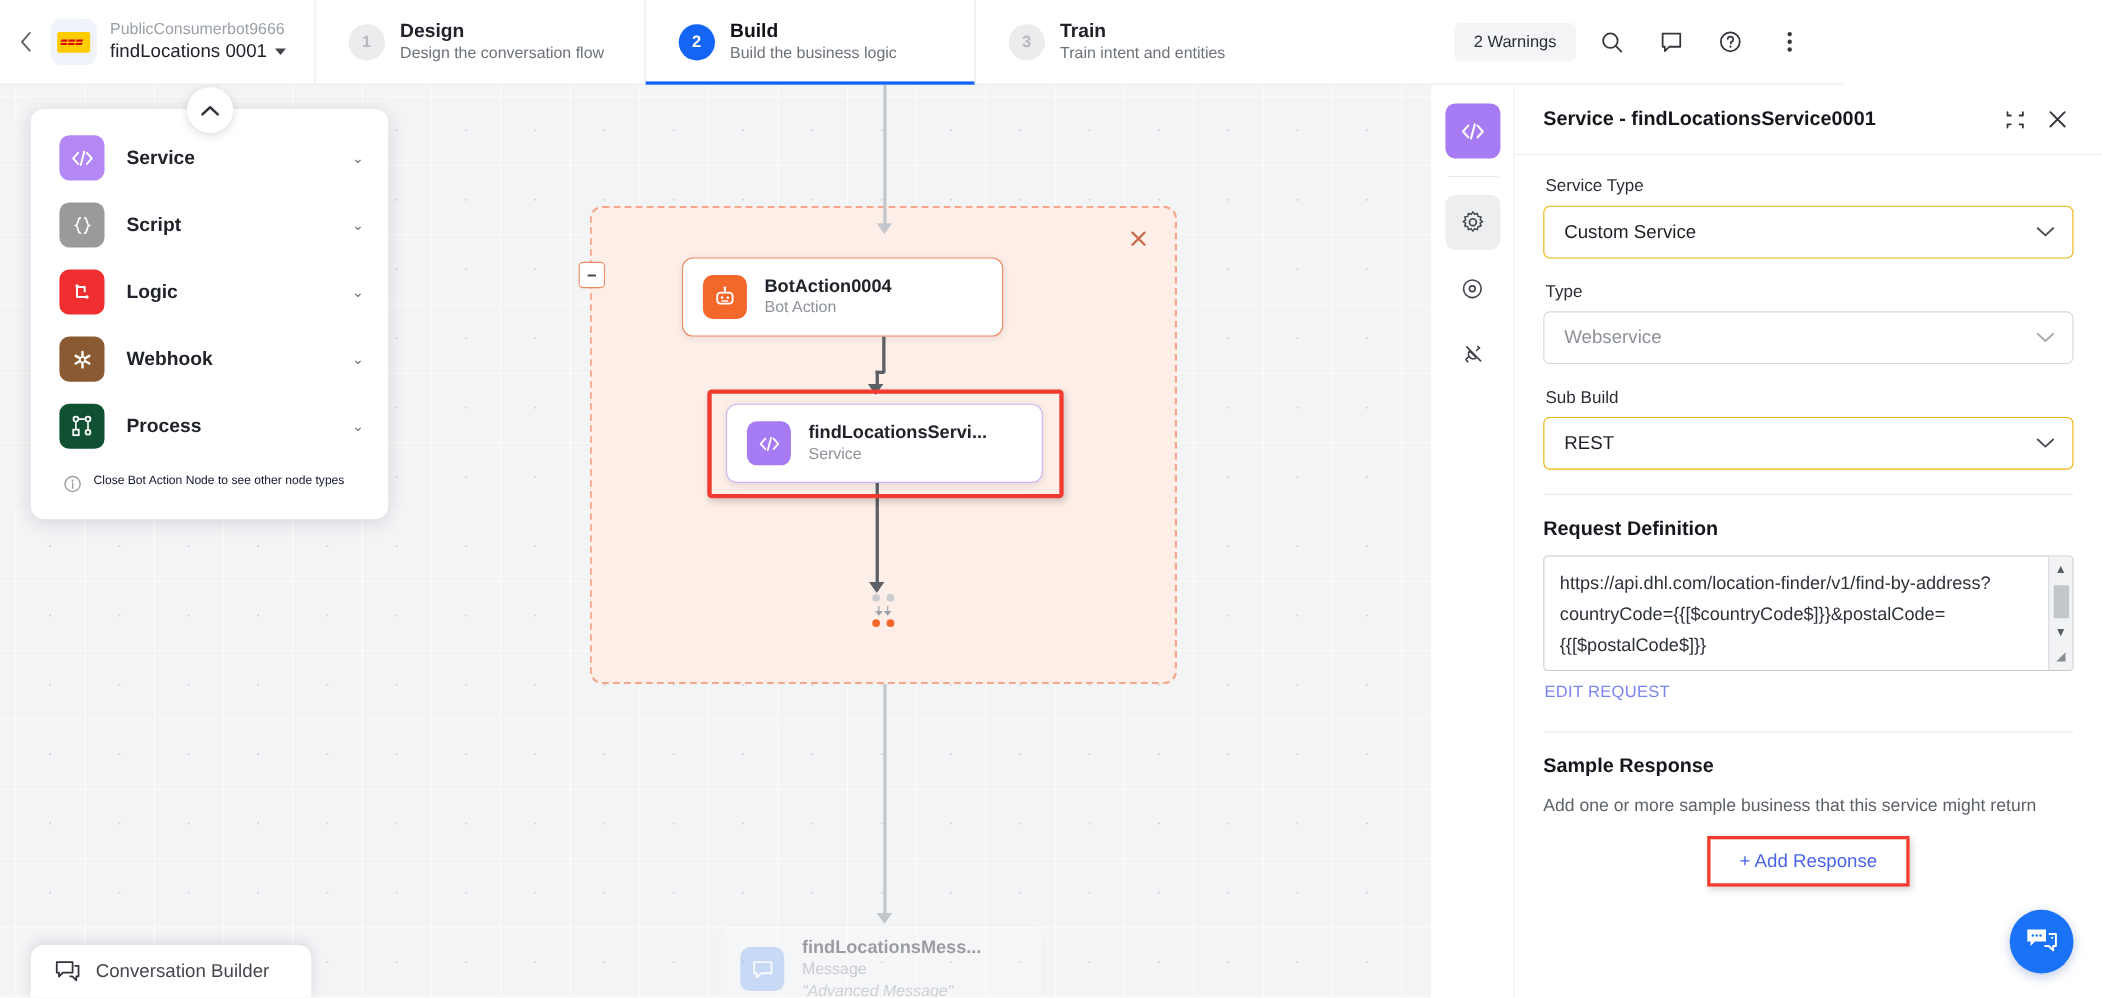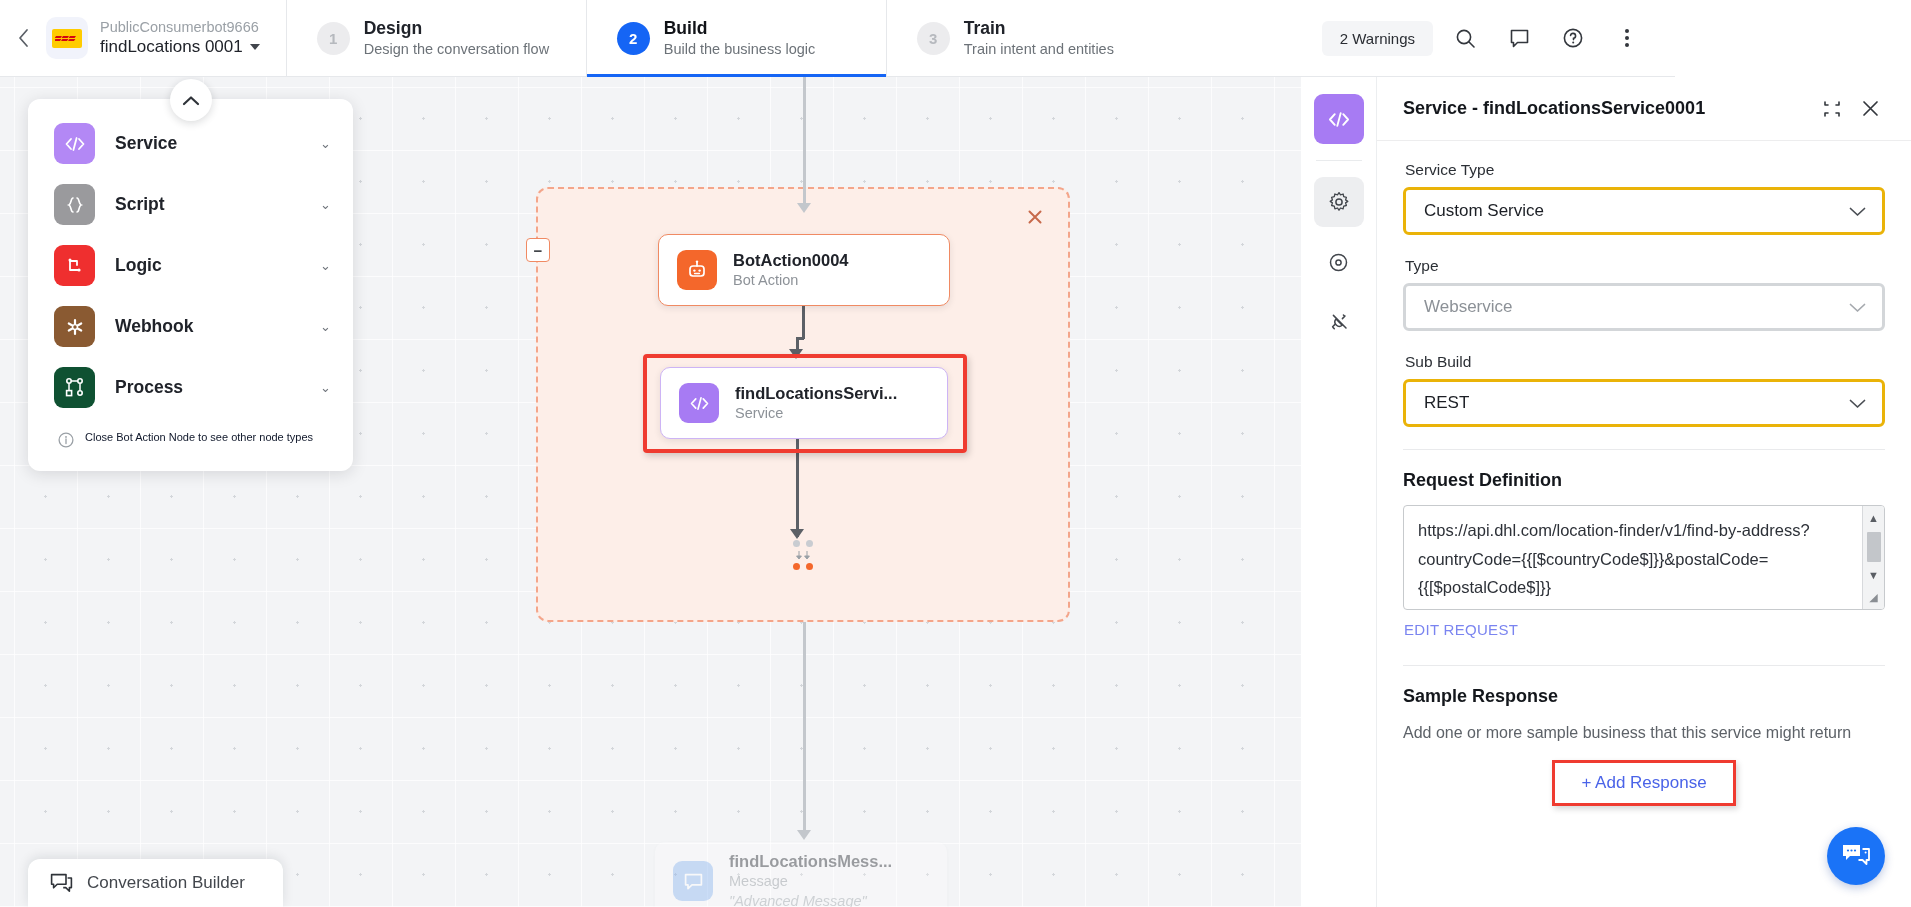--- a/index.html
+++ b/index.html
@@ -144,21 +144,21 @@
   }
   .node-ico {
     width: 40px; height: 40px; border-radius: 9px; flex: 0 0 auto;
     display: flex; align-items: center; justify-content: center; color: #fff;
   }
   .node-title { font-size: 16.5px; font-weight: bold; color: #20232a; line-height: 1.3; }
   .node-sub { font-size: 14.5px; color: #8d9298; line-height: 1.35; }
   .node-extra { font-size: 14.5px; color: #9aa0a6; font-style: italic; line-height: 1.35; }
 
   #node-botaction {
-    left: 658px; top: 157px; width: 292px; height: 72px;
+    left: 620px; top: 157px; width: 292px; height: 72px;
     border: 1.6px solid #f08a63; box-shadow: 0 2px 7px rgba(30,35,45,.10);
   }
   #node-service {
     left: 660px; top: 290px; width: 288px; height: 72px;
     border: 1.6px solid #cdb4f5; box-shadow: 0 2px 7px rgba(30,35,45,.10);
   }
   .sel-ring {
     position: absolute; left: 643px; top: 277px; width: 324px; height: 99px;
     border: 4px solid #ef3b30; border-radius: 4px; z-index: 6;
     box-shadow: 2px 3px 7px rgba(0,0,0,.18);
@@ -221,21 +221,21 @@
   }
   .panel-title { font-size: 18px; font-weight: bold; color: #14171c; flex: 1 1 auto; }
   .ph-btn {
     width: 38px; height: 38px; display: flex; align-items: center; justify-content: center;
     color: #33373d; cursor: pointer;
   }
   .panel-body { padding: 18px 26px 20px 26px; height: 766px; overflow: hidden; }
   .fld-label { font-size: 15.5px; color: #2b2f35; margin: 0 0 8px 2px; }
   .fld-label.top { margin-top: 2px; }
   .sel {
-    height: 48px; border: 3px solid #eab308; border-radius: 6px;
+    height: 48px; border: 1px solid #eab308; border-radius: 6px;
     display: flex; align-items: center; padding: 0 16px 0 18px;
     font-size: 17px; color: #1c1f25; cursor: pointer; margin-bottom: 22px;
   }
   .sel.dim { color: #8c9197; border-color: #d3d6d9; }
   .sel-val { flex: 1 1 auto; }
   .sel-chev { color: #4a4e54; font-size: 15px; }
   .sel.dim .sel-chev { color: #a5a9ae; }
 
   .hr { height: 1px; background: #e9eaec; margin: 8px 0 20px; }
   .sec-title { font-size: 18px; font-weight: bold; color: #14171c; margin-bottom: 14px; }

